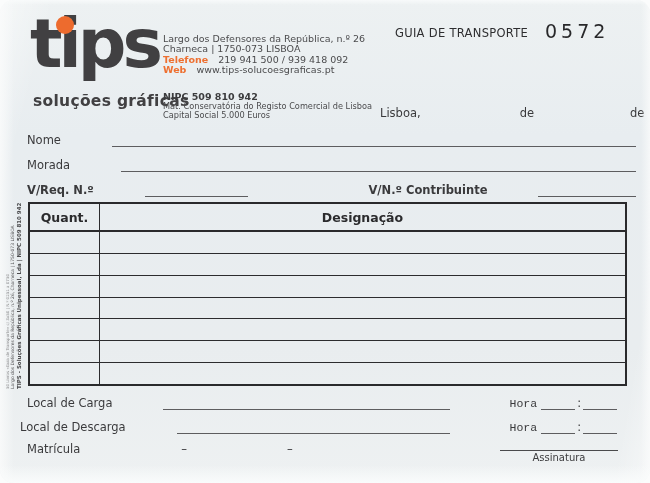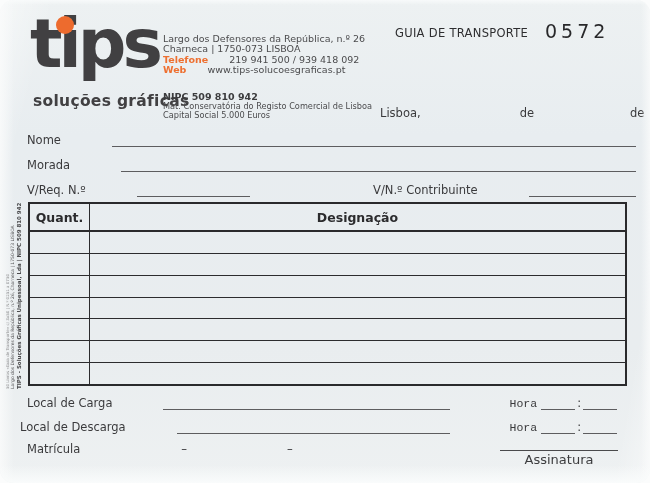--- a/index.html
+++ b/index.html
@@ -17,64 +17,64 @@
 
   
   .logo{position:absolute;left:30px;top:10px;width:150px;height:120px;}
   .logo-text{position:absolute;left:0;top:0;font-size:68px;line-height:68px;font-weight:bold;letter-spacing:-4px;color:#414042;}
   .logo-dot{position:absolute;left:26px;top:6px;width:18px;height:18px;border-radius:50%;background:#ed6b2e;}
   .logo-sub{position:absolute;left:3px;top:82px;font-size:15.5px;font-weight:bold;letter-spacing:.3px;color:#414042;white-space:nowrap;}
   .logo-sub2{position:absolute;left:6px;top:101px;font-size:13.5px;letter-spacing:1.8px;color:#4a4a4c;white-space:nowrap;}
 
   
   .contact{position:absolute;left:163px;top:34px;font-size:9.5px;line-height:10.4px;color:#4b4b4d;white-space:nowrap;}
-  .orange{color:#ee7031;font-weight:bold;margin-right:21px;}
+  .orange{color:#ee7031;font-weight:bold;margin-right:10px;}
   .registry{position:absolute;left:163px;top:92px;font-size:8.2px;line-height:9.2px;color:#4b4b4d;white-space:nowrap;}
   .registry .nipc{font-size:9.5px;font-weight:bold;color:#3c3c3e;margin-bottom:1px;}
 
   
   .doc-title{position:absolute;left:395px;top:26px;font-size:11.5px;letter-spacing:.3px;color:#2e2e30;white-space:nowrap;}
   .doc-number{position:absolute;left:545px;top:20px;font-size:19px;letter-spacing:4px;color:#28282a;white-space:nowrap;}
 
   
   .frow{position:absolute;display:flex;align-items:flex-end;font-size:11.5px;color:#3a3a3c;white-space:nowrap;gap:48px;}
   .lbl{margin-right:3px;}
   .u{border-bottom:1.2px solid #5d5d5f;height:13px;}
   .fill{flex:1;}
   .dateline{left:380px;top:106px;width:215px;font-size:11.5px;}
   .row-nome{left:27px;top:133px;right:14px;}
   .row-morada{left:27px;top:158px;right:14px;}
-  .row-vreq{left:27px;top:183px;right:14px;}
+  .row-vreq{left:27px;top:183px;right:14px;font-weight:bold;}
   .sp30{width:30px;}
   .w127{width:127px;}
   .w120{width:120px;}
   .w34{width:34px;}
   .w110{width:110px;}
   .w42{width:42px;}
   .dashtxt{margin:0 2px;}
 
   
   .gtable{position:absolute;left:28px;top:202px;width:599px;height:184px;border:2px solid #2a2a2c;box-sizing:border-box;display:flex;flex-direction:column;}
   .thead{height:26px;display:flex;border-bottom:2px solid #2a2a2c;flex:none;}
   .tbody{flex:1;display:flex;flex-direction:column;}
   .trow{flex:1;display:flex;}
   .trow + .trow{border-top:1.5px solid #2c2c2e;}
-  .cq{width:60px;border-right:1.5px solid #2c2c2e;flex:none;display:flex;align-items:center;justify-content:center;box-sizing:border-box;}
+  .cq{width:70px;border-right:1.5px solid #2c2c2e;flex:none;display:flex;align-items:center;justify-content:center;box-sizing:border-box;}
   .cd{flex:1;display:flex;align-items:center;justify-content:center;}
   .thead .cq,.thead .cd{font-size:12.5px;font-weight:bold;color:#2b2b2d;}
 
   
   .row-carga{left:27px;top:396px;right:33px;}
   .row-descarga{left:20px;top:420px;right:33px;}
   .row-matricula{left:27px;top:442px;width:200px;}
   .hora-group{display:flex;align-items:flex-end;margin-left:12px;}
   .hora-lbl{margin-right:4px;font-family:Liberation Mono, monospace;}
   .colon{margin:0 2px;}
   .sig-line{position:absolute;left:500px;top:437px;width:118px;height:13px;border-bottom:1px solid #4a4a4c;}
-  .sig-lbl{position:absolute;left:500px;top:452px;width:118px;text-align:center;font-size:13px;color:#3c3c3e;}
+  .sig-lbl{position:absolute;left:500px;top:452px;width:118px;text-align:center;font-size:10px;color:#3c3c3e;}
 
   
   .side-print{position:absolute;left:5px;top:389px;width:150px;transform:rotate(-90deg);transform-origin:0 0;color:#4a4a4c;white-space:nowrap;}
   .sp-tiny{font-size:4px;line-height:5px;}
   .sp-small{font-size:4.5px;line-height:5.5px;}
   .sp-bold{font-size:5.5px;line-height:7px;font-weight:bold;}
 </style>
 </head>
 <body>
 

